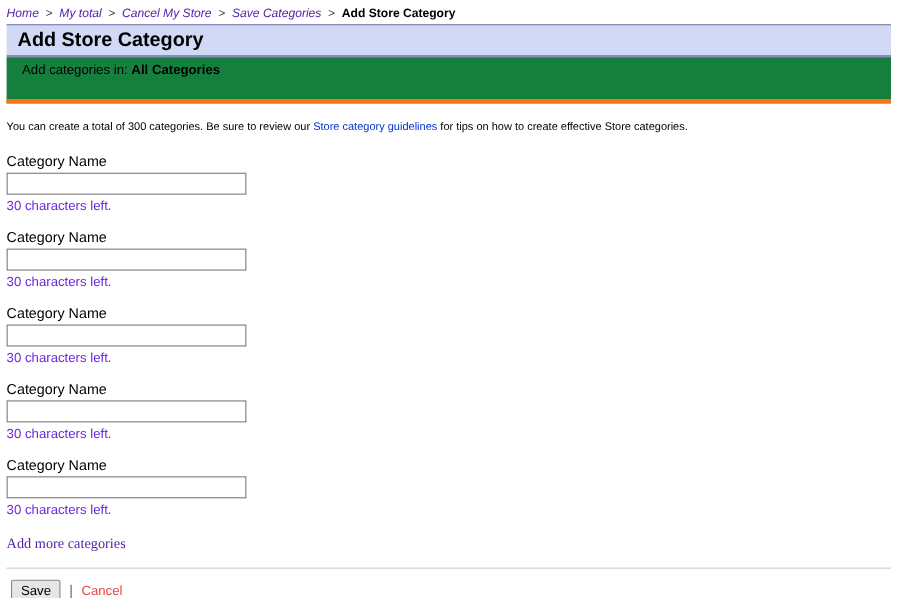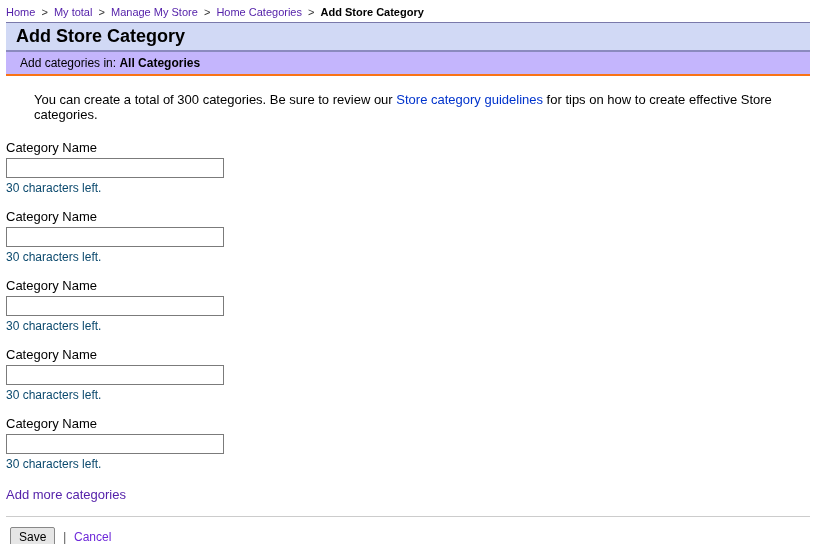--- a/index.html
+++ b/index.html
@@ -9,102 +9,102 @@
     font-family: Arial, Helvetica, sans-serif;
     font-size: 13px;
     color: #000;
     background: #fff;
     width: 816px;
   }
   .breadcrumb {
     font-size: 11px;
     padding: 2px 0 4px 0;
   }
-  .breadcrumb a { color: #5522aa; text-decoration: none; }
+  .breadcrumb a { color: #5522aa; text-decoration: none; font-style: italic; }
   .breadcrumb .sep { color: #333; padding: 0 3px; }
   .breadcrumb .current { font-weight: bold; color: #000; }
 
   .title-bar {
     background: #d1d9f5;
     border-top: 1px solid #7a79aa;
     border-bottom: 2px solid #8b8abf;
     padding: 3px 8px 3px 10px;
     font-size: 18px;
     font-weight: bold;
   }
 
   .sub-bar {
-    background: #c4b5fd;
-    border-bottom: 2px solid #f97316;
-    padding: 4px 8px 4px 14px;
+    background: #15803d;
+    border-bottom: 4px solid #f97316;
+    padding: 4px 8px 20px 14px;
     font-size: 12px;
   }
   .sub-bar .scope { font-weight: bold; }
 
   .intro {
     padding: 16px 0 4px 0;
-    font-size: 13px;
+    font-size: 10px;
     color: #000;
-    margin-left: 28px;
   }
   .intro a { color: #0033cc; text-decoration: none; }
 
   .field-block { margin-top: 14px; }
   .field-label { font-weight: normal; font-size: 13px; }
   .field-input {
     display: block;
     width: 218px;
     height: 20px;
     margin-top: 3px;
     border: 1px solid #7b7b7b;
     padding: 1px 3px;
     font-size: 13px;
   }
-  .field-hint { color: #0c4a6e; font-size: 12px; margin-top: 3px; }
+  .field-hint { color: #6d28d9; font-size: 12px; margin-top: 3px; }
 
   .add-more {
     display: inline-block;
     margin-top: 16px;
     color: #5522aa;
     font-size: 13px;
     text-decoration: none;
+    font-family: Liberation Serif, serif;
   }
 
   .footer-rule {
     border: none;
     border-top: 1px solid #ccc;
     margin: 14px 0 8px 0;
   }
 
   .actions { padding: 2px 0 6px 4px; }
   .save-btn {
     font-family: Arial, Helvetica, sans-serif;
     font-size: 12px;
     padding: 2px 8px;
     background: #e6e6e6;
     border: 1px solid #888;
     border-radius: 2px;
     cursor: pointer;
   }
   .actions .pipe { color: #666; padding: 0 4px; }
-  .actions .cancel { color: #6d28d9; text-decoration: none; font-size: 12px; }
+  .actions .cancel { color: #ef4444; text-decoration: none; font-size: 12px; }
 </style>
 </head>
 <body>
 
 
 
 <div class="breadcrumb">
   <a href="#">Home</a>
   <span class="sep">&gt;</span>
   <a href="#">My total</a>
   <span class="sep">&gt;</span>
-  <a href="#">Manage My Store</a>
+  <a href="#">Cancel My Store</a>
   <span class="sep">&gt;</span>
-  <a href="#">Home Categories</a>
+  <a href="#">Save Categories</a>
   <span class="sep">&gt;</span>
   <span class="current">Add Store Category</span>
 </div>
 
 <div class="title-bar">Add Store Category</div>
 
 <div class="sub-bar">
   <span>Add categories in: </span><span class="scope">All Categories</span>
 </div>
 

